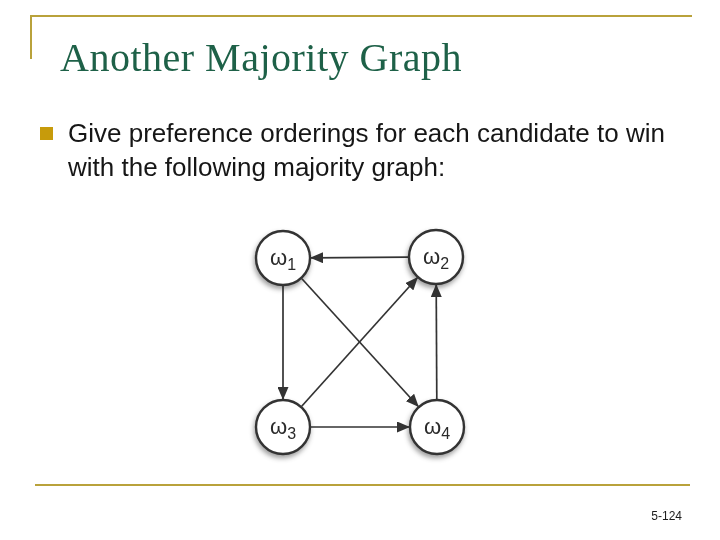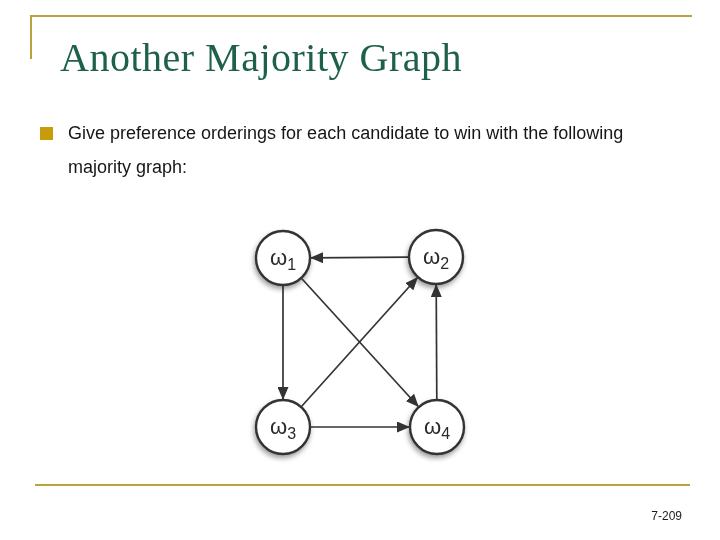--- a/index.html
+++ b/index.html
@@ -36,21 +36,21 @@
   }
   .bullet-square {
     flex: 0 0 auto;
     width: 13px; height: 13px;
     margin-top: 11px;
     background: var(--bullet-gold, #C79B0B);
   }
   .bullet-text {
     margin: 0 0 0 15px;
     width: 612px;
-    font-size: 18px;
+    font-size: 26px;
     line-height: 34px;
     color: var(--body-text, #161616);
   }
   .graph-svg {
     position: absolute; left: 236px; top: 224px;
   }
   .graph-nodes {
     filter: drop-shadow(-1px 3px 2.5px rgba(40,40,40,0.45));
   }
   .graph-nodes circle {
@@ -118,13 +118,13 @@
         <text x="47" y="210" text-anchor="middle" font-size="22"><tspan>ω</tspan><tspan font-size="16" dy="5">3</tspan></text>
       </g>
       <g>
         <circle cx="201" cy="203" r="27"></circle>
         <text x="201" y="210" text-anchor="middle" font-size="22"><tspan>ω</tspan><tspan font-size="16" dy="5">4</tspan></text>
       </g>
     </g>
 </svg>
 
 <div class="bottom-rule"></div>
-<div class="page-number">7-209</div>
+<div class="page-number">5-124</div>
 
 </body></html>

